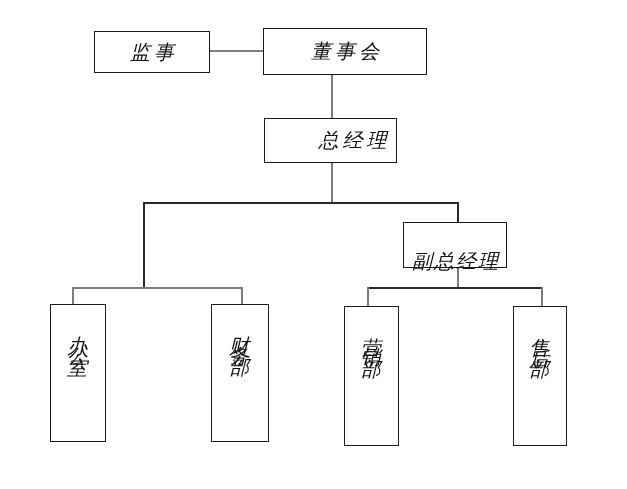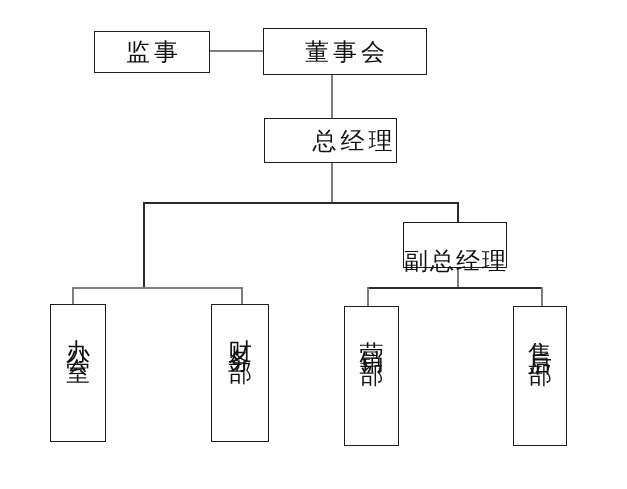--- a/index.html
+++ b/index.html
@@ -20,24 +20,25 @@
   .node {
     position: absolute;
     box-sizing: border-box;
     border: 1.5px solid #1c1c1c;
     background: #ffffff;
     display: flex;
     align-items: center;
     justify-content: center;
   }
   .node .lbl {
-    font-size: 24px;
+    font-size: 20px;
     letter-spacing: 4px;
     text-indent: 4px;
     white-space: nowrap;
+    font-style: italic;
   }
   
   .node.vert {
     align-items: flex-start;
     padding-top: 15px;
   }
   .node.vert .lbl {
     writing-mode: vertical-lr;
     text-orientation: upright;
     letter-spacing: 10px;

